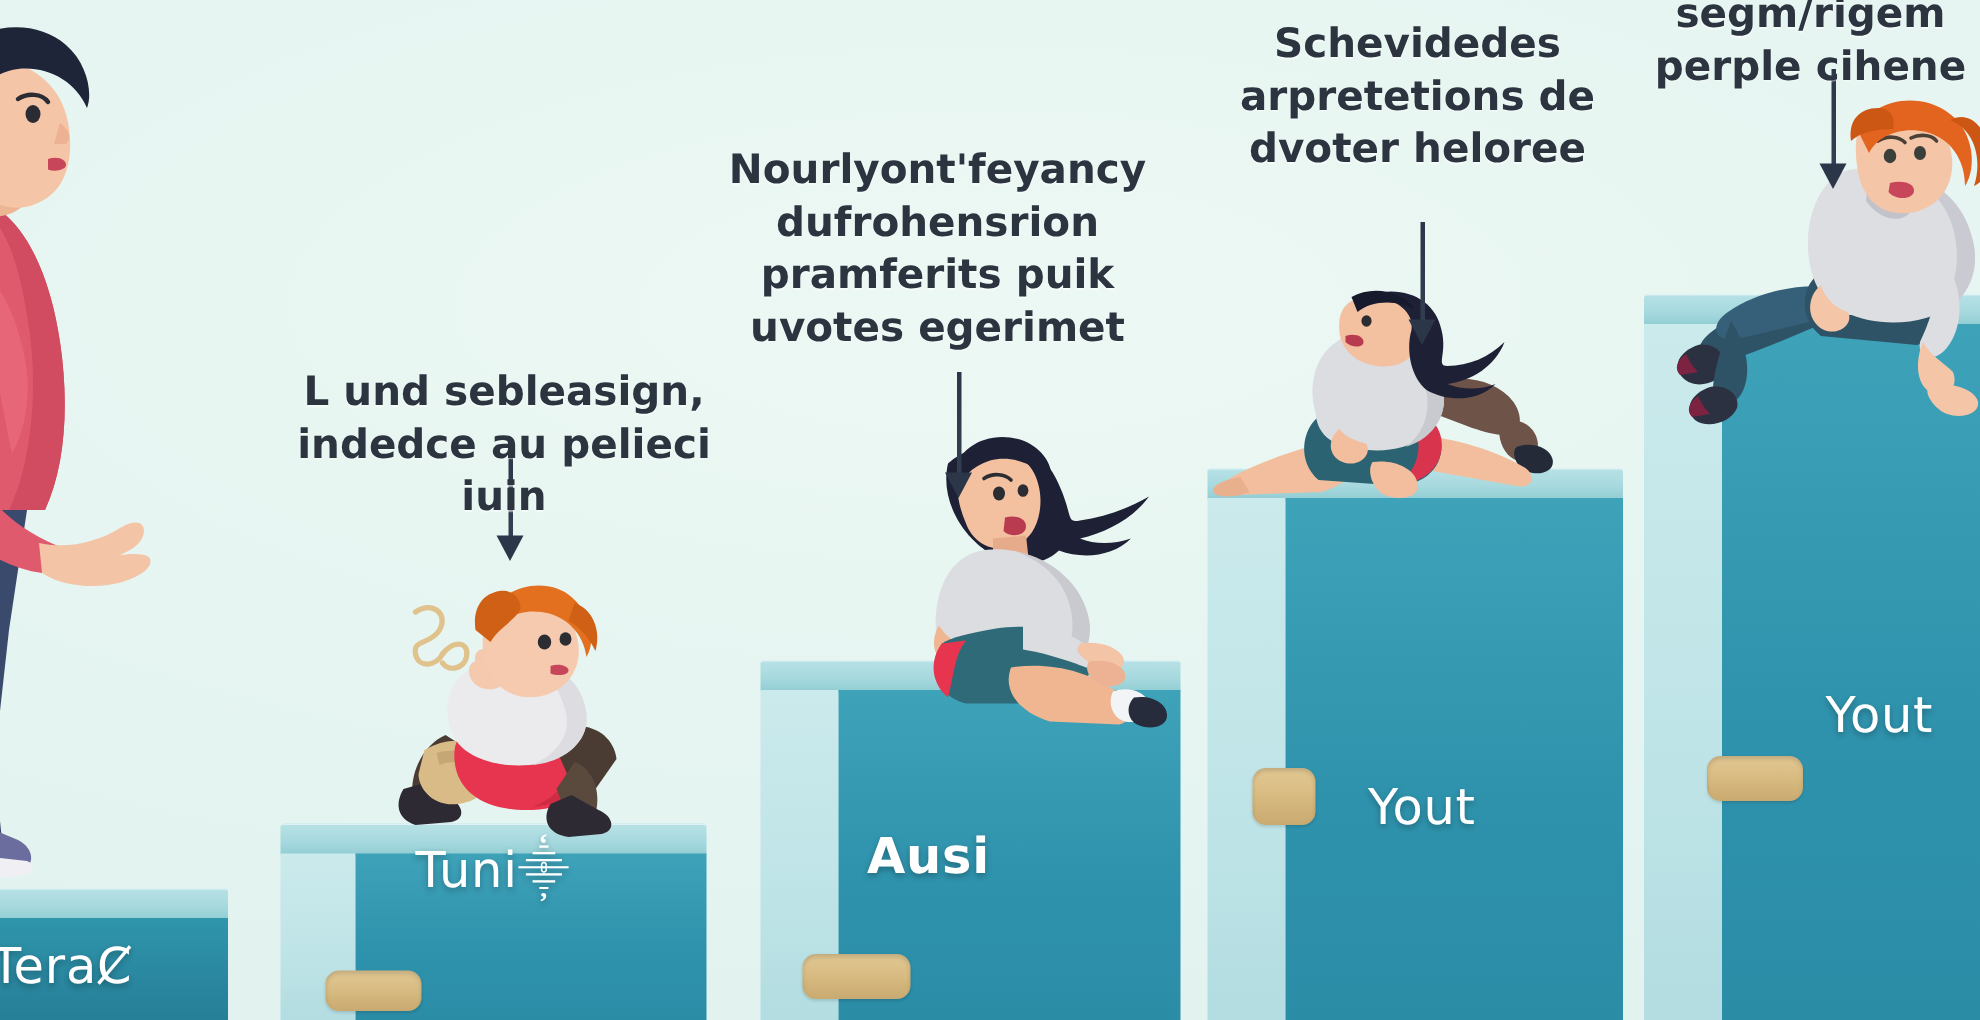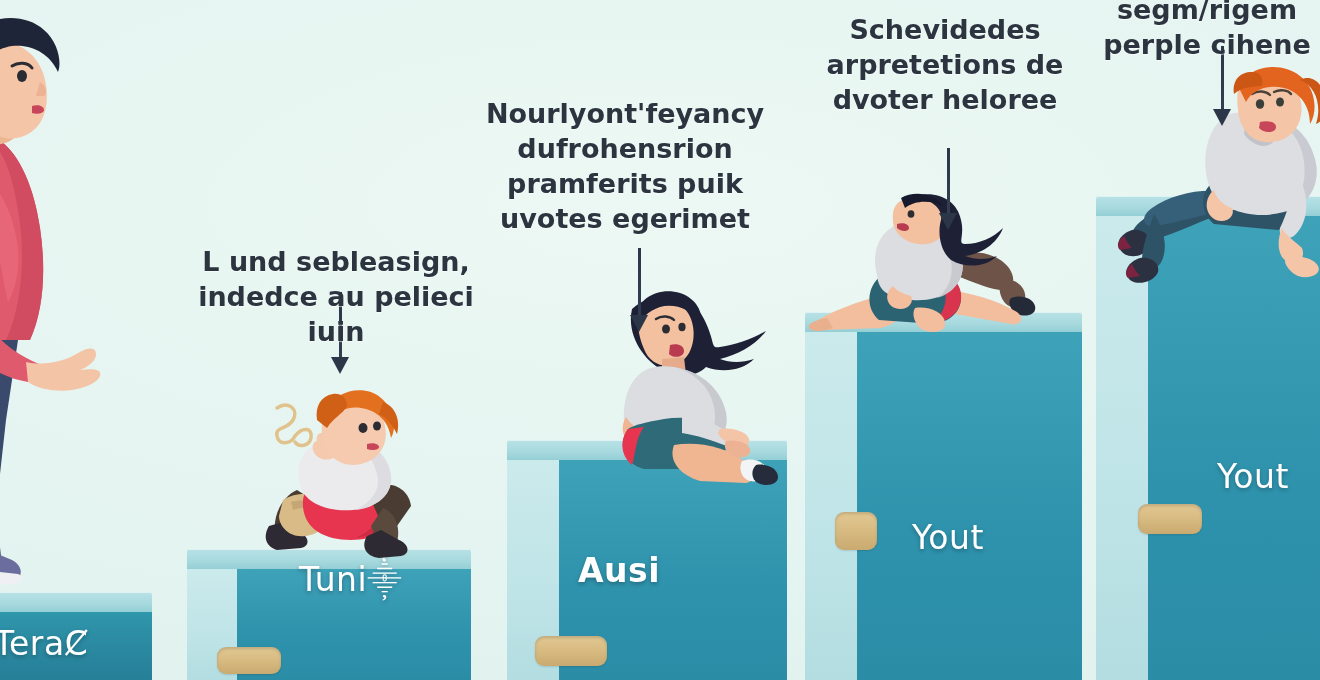--- a/index.html
+++ b/index.html
@@ -78,21 +78,21 @@
         <div class="ped-top"></div>
         <div class="ped-front dark" style="width: 178px;"></div>
       </div>
       <div class="ped-label" style="left: -6px; top: 624px;">TeraȻ</div>
       <div class="pedestal" style="left: 187px; top: 549px; width: 284px; height: 131px;">
         <div class="ped-top"></div>
         <div class="ped-side" style="width: 50px;"></div>
         <div class="ped-front" style="width: 234px;"></div>
         <div class="plaque" style="left: 30px; top: 98px; width: 64px; height: 27px;"></div>
       </div>
-      <div class="ped-label" style="left: 299px; top: 556px;">Tuni⸎</div>
+      <div class="ped-label" style="left: 277px; top: 556px;">Tuni⸎</div>
       <div class="pedestal" style="left: 507px; top: 440px; width: 280px; height: 240px;">
         <div class="ped-top"></div>
         <div class="ped-side" style="width: 52px;"></div>
         <div class="ped-front" style="width: 228px;"></div>
         <div class="plaque" style="left: 28px; top: 196px; width: 72px; height: 30px;"></div>
       </div>
       <div class="ped-label" style="left: 578px; top: 551px; font-weight: bold;">Ausi</div>
       <div class="pedestal" style="left: 805px; top: 312px; width: 277px; height: 368px;">
         <div class="ped-top"></div>
         <div class="ped-side" style="width: 52px;"></div>

